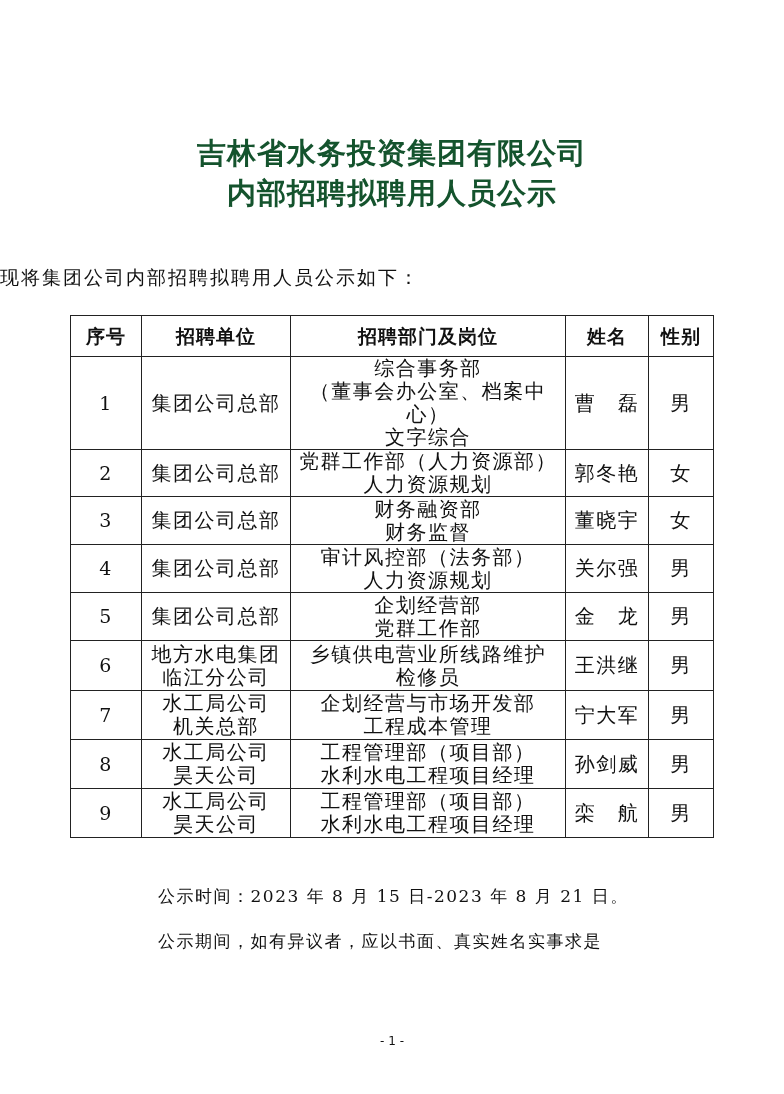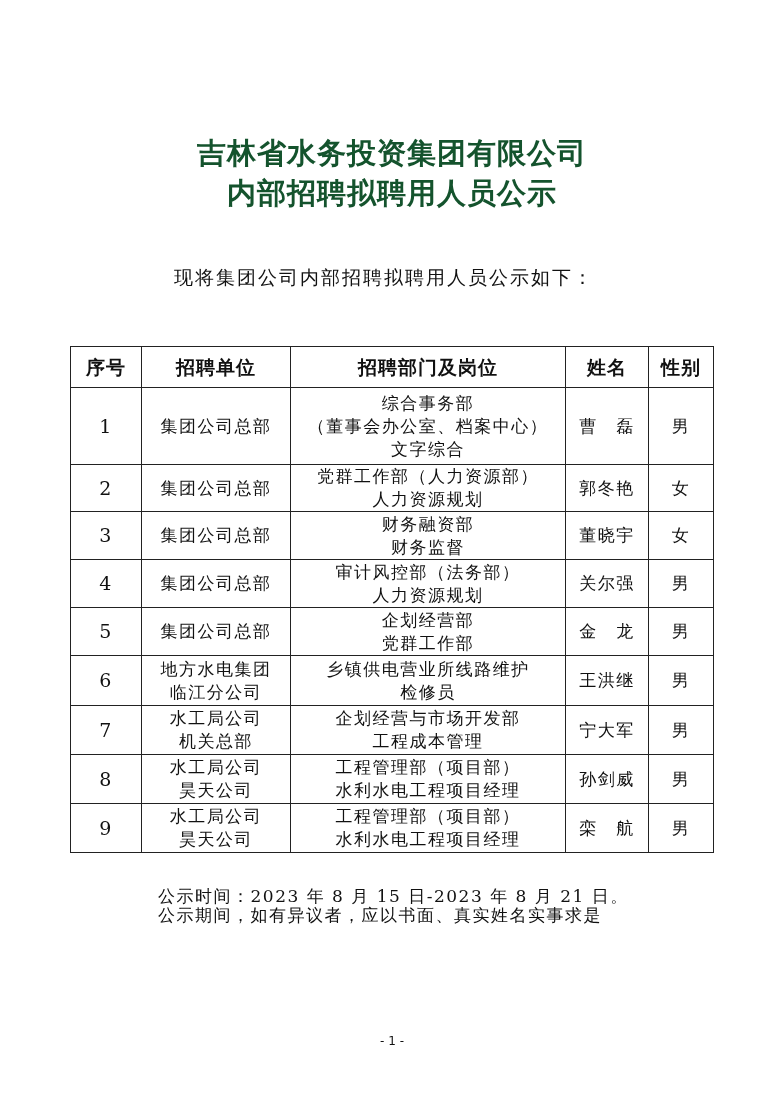--- a/index.html
+++ b/index.html
@@ -3,37 +3,37 @@
 <meta charset="utf-8">
 <style>
   html, body { margin: 0; padding: 0; background: #ffffff; }
   body { width: 784px; height: 1094px; position: relative; overflow: hidden;
          font-family: "DejaVu Serif", "Liberation Serif", serif; color: #111; }
   .title { position: absolute; left: 0; width: 784px; text-align: center;
            font-family: "DejaVu Sans", "Liberation Sans", sans-serif; font-weight: bold;
            font-size: 29px; letter-spacing: 1px; color: #14532d; }
   .t1 { top: 134px; }
   .t2 { top: 174px; }
-  .intro { position: absolute; top: 265px; left: 0; width: 768px; text-align: center;
+  .intro { position: absolute; top: 265px; left: 0; width: 768px; text-align: left;
            font-size: 19px; letter-spacing: 2px; }
-  table.grid { position: absolute; left: 70px; top: 346px; border-collapse: collapse;
+  table.grid { position: absolute; left: 70px; top: 315px; border-collapse: collapse;
                table-layout: fixed; width: 641px; padding-left: 26px; }
   table.grid td, table.grid th { border: 1.4px solid #222; text-align: center; vertical-align: middle;
-               padding: 0; font-size: 17px; line-height: 23px; letter-spacing: 1.5px; font-weight: normal; }
+               padding: 0; font-size: 20px; line-height: 23px; letter-spacing: 1.5px; font-weight: normal; }
   table.grid th { font-family: "DejaVu Sans", "Liberation Sans", sans-serif; font-weight: bold;
                   font-size: 19px; height: 40px; letter-spacing: 1px; }
   .c-no { width: 70px; font-size: 19px !important; }
   .c-unit { width: 148px; }
   .c-pos { width: 274px; }
   .c-name { width: 82px; }
   .c-sex { width: 64px; }
   .line { display: block; }
   .para { position: absolute; left: 158px; font-size: 17px; letter-spacing: 1.5px; white-space: nowrap; }
   .p1 { top: 885px; }
-  .p2 { top: 904px; }
+  .p2 { top: 930px; }
   .pagenum { position: absolute; top: 1034px; left: 0; width: 784px; text-align: center;
              font-size: 12px; font-family: "DejaVu Sans", "Liberation Sans", sans-serif; }
 </style>
 </head>
 <body>
 
 <div class="title t1">吉林省水务投资集团有限公司</div>
 <div class="title t2">内部招聘拟聘用人员公示</div>
 
 <div class="intro">现将集团公司内部招聘拟聘用人员公示如下：</div>

